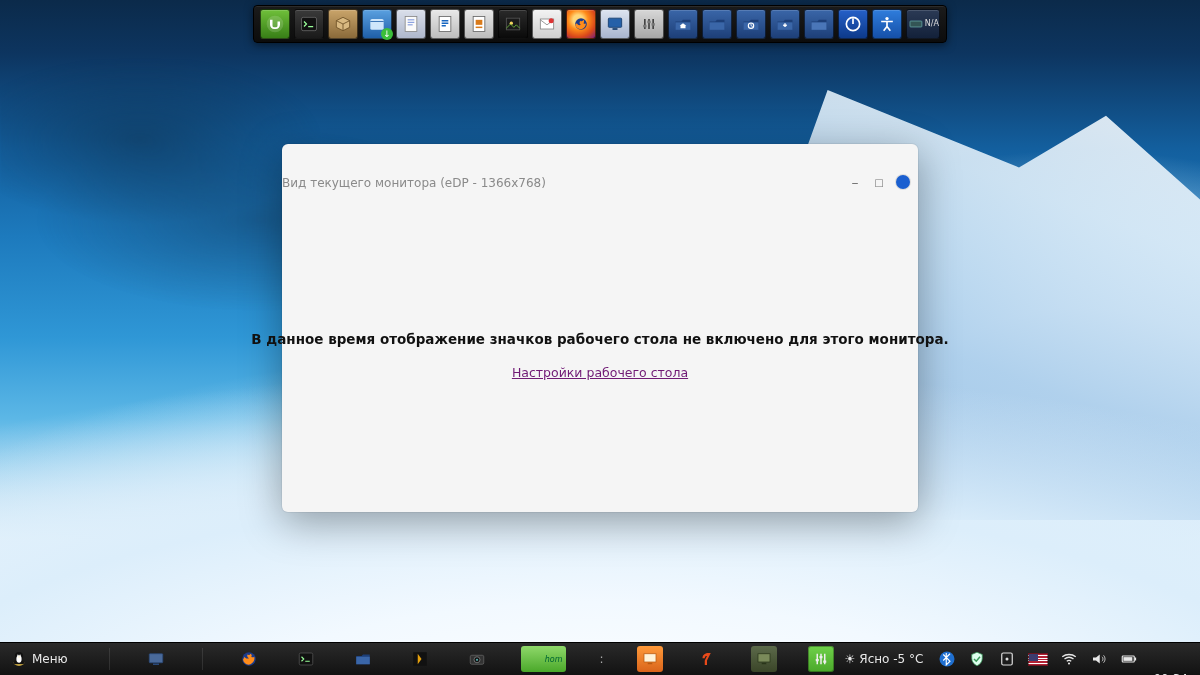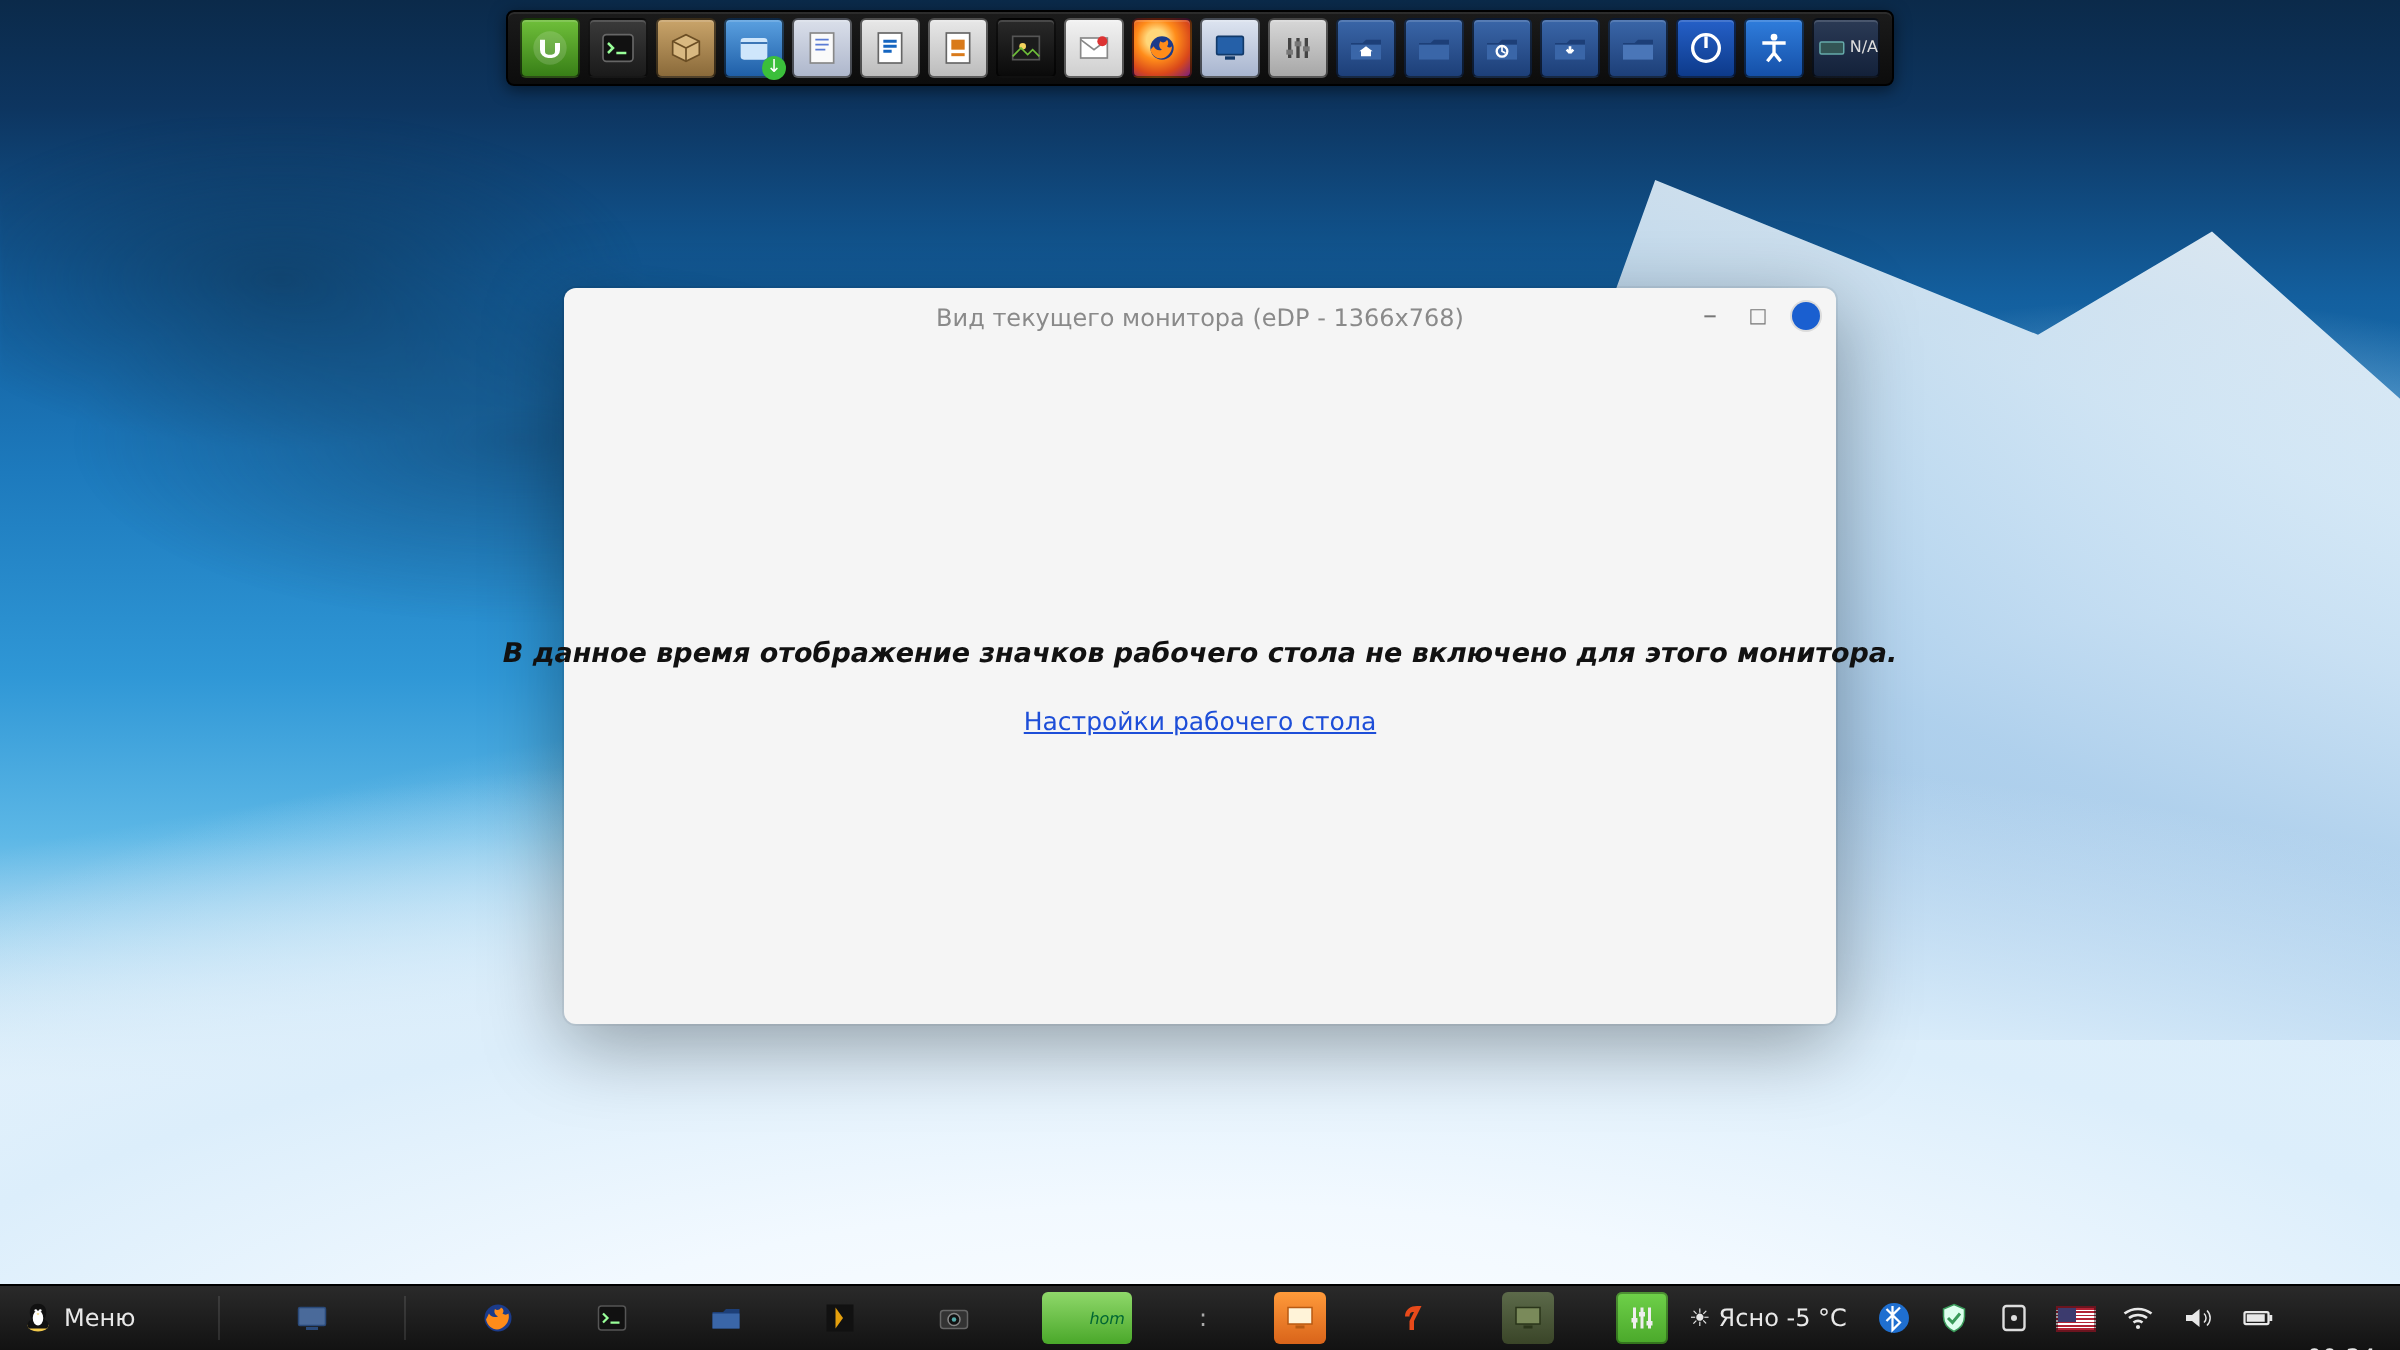--- a/index.html
+++ b/index.html
@@ -54,32 +54,33 @@
   .dock-na { width:34px; font-size:8px; flex-direction:row; line-height:1; color:#ddd; }
 
   
   .window {
     position:absolute; left:282px; top:144px; width:636px; height:368px;
     background:#f5f5f5; border-radius:6px;
     box-shadow: 0 10px 40px rgba(0,0,0,.35), 0 0 0 1px rgba(0,0,0,.05);
     display:flex; flex-direction:column;
   }
   .titlebar {
-    height:30px; display:flex; align-items:center; justify-content:center;
+    height:30px; display:flex; align-items:center; justify-content:flex-start;
     position:relative; color:#8a8a8a; font-size:12px;
     border-bottom:1px solid rgba(0,0,0,0);
+    margin-top:24px;
   }
   .win-controls { position:absolute; right:8px; top:7px; display:flex; gap:10px; align-items:center; }
   .win-btn { width:14px; height:14px; border-radius:50%; display:flex; align-items:center; justify-content:center; cursor:pointer; }
   .win-min { color:#777; font-size:14px; line-height:0; }
   .win-max { color:#777; font-size:10px; }
   .win-close { background:#1a5fd0; box-shadow:0 0 0 1px rgba(0,0,0,.1); }
   .win-body { flex:1; display:flex; flex-direction:column; align-items:center; justify-content:center; padding:0 6px; }
-  .win-msg { font-size:13.5px; font-weight:700; color:#111; text-align:right; white-space:nowrap;font-style:italic; }
-  .win-link { margin-top:18px; font-size:12.5px; color:#1d4ed8; text-decoration:underline; cursor:pointer; }
+  .win-msg { font-size:13.5px; font-weight:700; color:#111; text-align:right; white-space:nowrap; }
+  .win-link { margin-top:18px; font-size:12.5px; color:#701a75; text-decoration:underline; cursor:pointer; }
 
   
   .taskbar {
     position:absolute; left:0; right:0; bottom:0; height:33px;
     background: linear-gradient(#2a2a2a,#121212);
     border-top:1px solid #000;
     display:flex; align-items:center; color:#e8e8e8; font-size:12px;
     padding:0 6px;
   }
   .tb-left, .tb-right { display:flex; align-items:center; gap:6px; }

